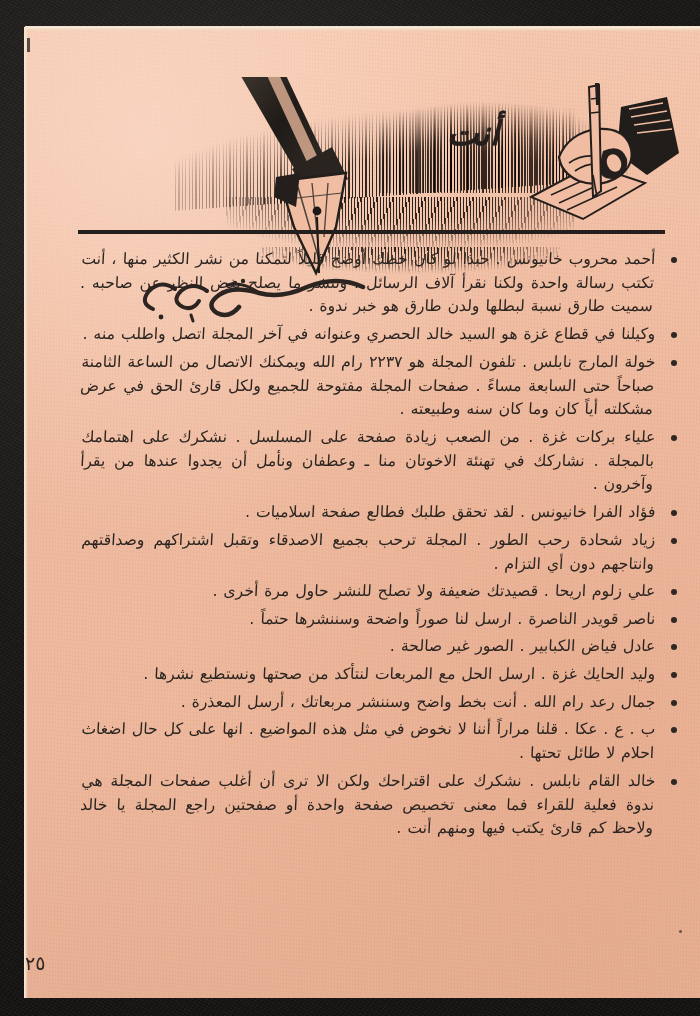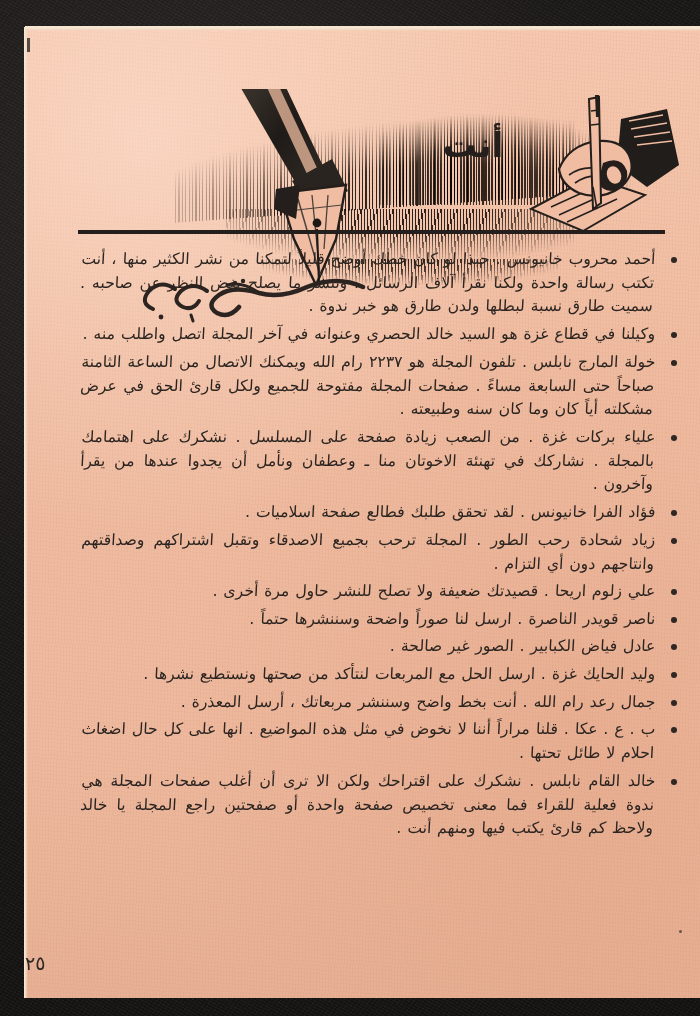--- a/index.html
+++ b/index.html
@@ -64,23 +64,24 @@
     position: absolute;
     right: 18px; top: 903px; width: 3px; height: 3px;
     border-radius: 50%;
     background: #4a3d35; opacity: .8;
   }
 
   
   #masthead {
     position: absolute;
     left: 140px;            
-    top: 64px;              
+    top: 52px;              
     width: 520px;
     height: 190px;
+    font-style: italic;
   }
   
   .hatch-field {
     position: absolute;
     background-repeat: repeat;
     mix-blend-mode: multiply;
   }
   #hatch-upper {
     left: 10px; top: 6px; width: 400px; height: 112px;
     background-image: repeating-linear-gradient(90deg,

